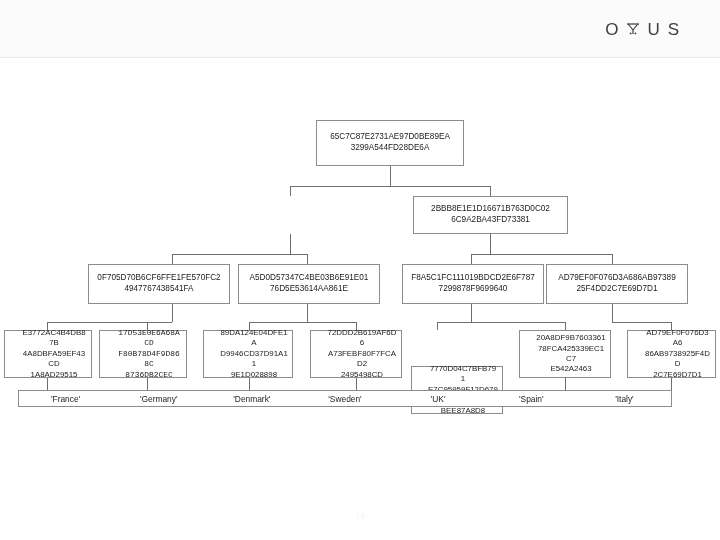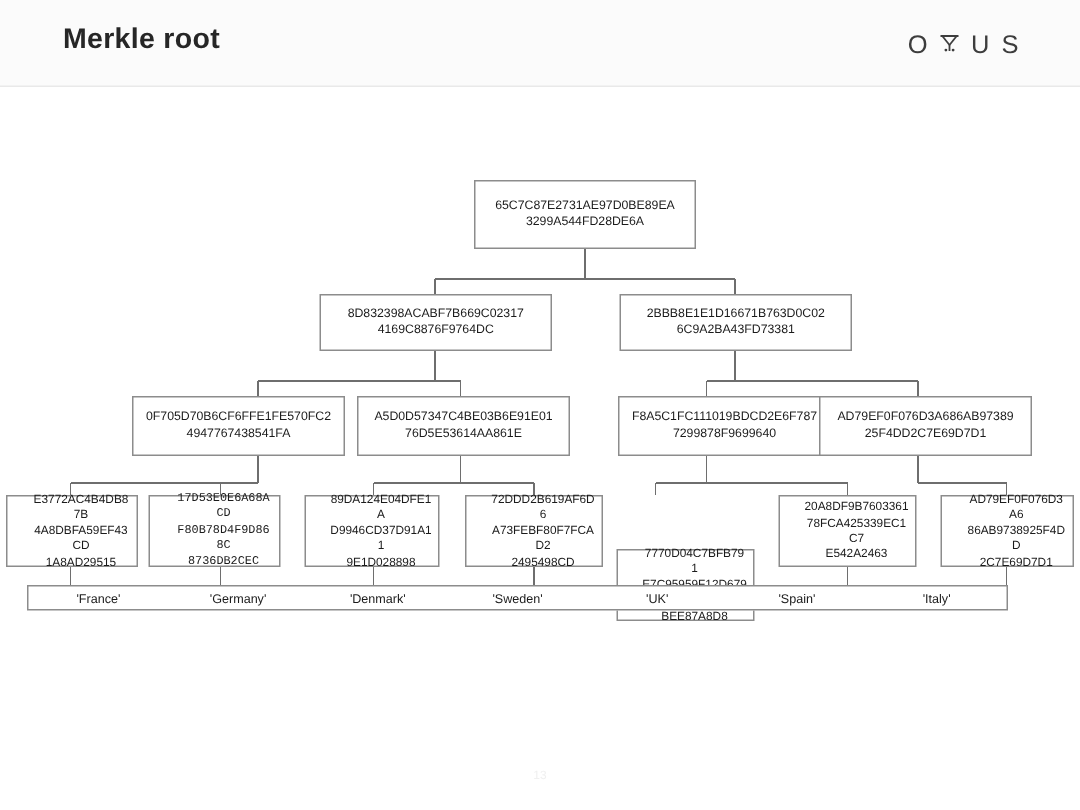--- a/index.html
+++ b/index.html
@@ -121,21 +121,20 @@
     width: 720px;
     text-align: center;
     font-size: 8px;
     color: #f0f0f0;
   }
 </style>
 </head>
 <body>
 
 <div id="slide-header">
-  <div id="page-title">Merkle root</div>
   <div id="brand-logo">
     <span class="glyph">O</span>
     <span class="tglyph">
       <svg width="14" height="17" viewBox="0 0 14 17">
         <line x1="1" y1="3" x2="13" y2="3" stroke="#3d3d3d" stroke-width="1.2"></line>
         <line x1="2.2" y1="3" x2="7" y2="9" stroke="#3d3d3d" stroke-width="1.2"></line>
         <line x1="11.8" y1="3" x2="7" y2="9" stroke="#3d3d3d" stroke-width="1.2"></line>
         <line x1="7" y1="9" x2="7" y2="13" stroke="#3d3d3d" stroke-width="1.2"></line>
         <circle cx="4.6" cy="12.4" r="0.95" fill="#3d3d3d"></circle>
         <circle cx="9.4" cy="12.4" r="0.95" fill="#3d3d3d"></circle>
@@ -195,46 +194,40 @@
     </g>
   </svg>
 
   <div class="node level-root" style="left:316px; top:62px; width:148px; height:46px;">
     <div>
       <span>65C7C87E2731AE97D0BE89EA</span><br>
       <span>3299A544FD28DE6A</span>
     </div>
   </div>
 
-  <div class="node level-2" style="left:213px; top:138px; width:155px; height:38px;">
-    <div>
-      <span>8D832398ACABF7B669C02317</span><br>
-      <span>4169C8876F9764DC</span>
-    </div>
-  </div>
   <div class="node level-2" style="left:413px; top:138px; width:155px; height:38px;">
     <div>
       <span>2BBB8E1E1D16671B763D0C02</span><br>
       <span>6C9A2BA43FD73381</span>
     </div>
   </div>
 
   <div class="node level-3" style="left:88px; top:206px; width:142px; height:40px;">
     <div>
       <span>0F705D70B6CF6FFE1FE570FC2</span><br>
       <span>4947767438541FA</span>
     </div>
   </div>
   <div class="node level-3" style="left:238px; top:206px; width:142px; height:40px;">
     <div>
       <span>A5D0D57347C4BE03B6E91E01</span><br>
       <span>76D5E53614AA861E</span>
     </div>
   </div>
-  <div class="node level-3" style="left:412px; top:206px; width:142px; height:40px;">
+  <div class="node level-3" style="left:402px; top:206px; width:142px; height:40px;">
     <div>
       <span>F8A5C1FC111019BDCD2E6F787</span><br>
       <span>7299878F9699640</span>
     </div>
   </div>
   <div class="node level-3" style="left:546px; top:206px; width:142px; height:40px;">
     <div>
       <span>AD79EF0F076D3A686AB97389</span><br>
       <span>25F4DD2C7E69D7D1</span>
     </div>

